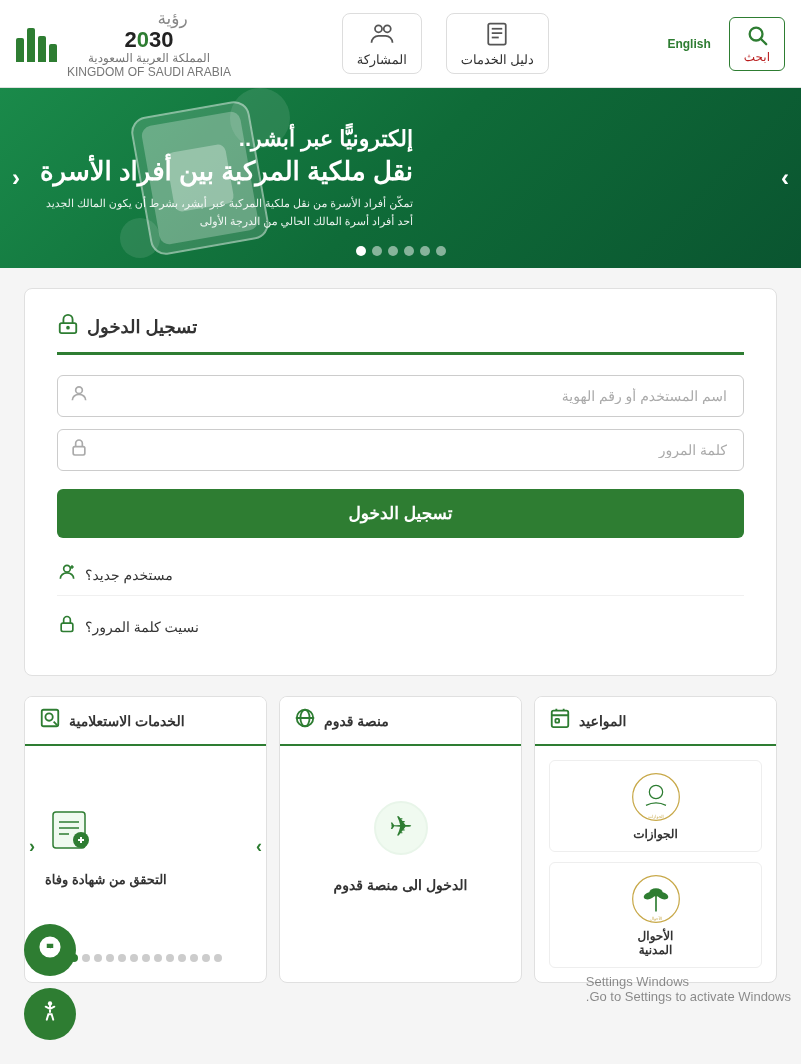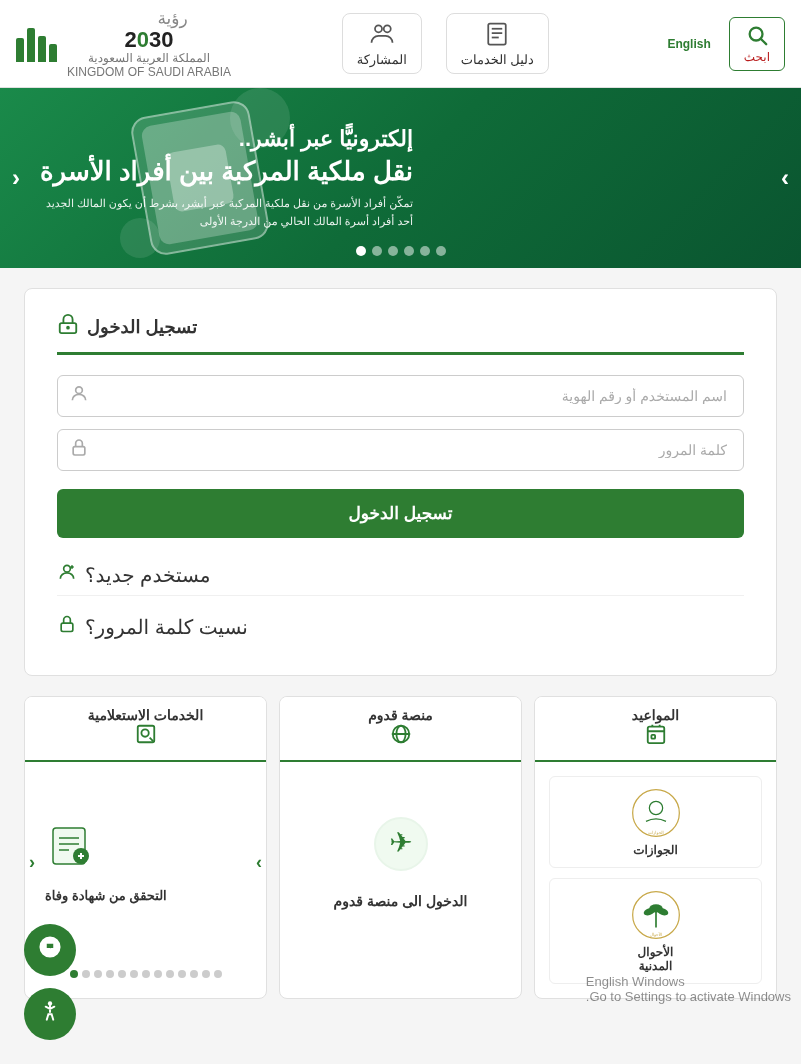--- a/index.html
+++ b/index.html
@@ -271,21 +271,21 @@
     }
     .helper-link {
       display: flex;
       align-items: center;
       justify-content: flex-end;
       gap: 8px;
       padding: 8px 0;
       border-bottom: 1px solid #f0f0f0;
       cursor: pointer;
       color: #333;
-      font-size: 20px;
+      font-size: 14px;
     }
     .helper-link:last-child { border-bottom: none; }
     .helper-link-icon { color: #2e7d32; font-size: 18px; }
 
     
     .service-grid {
       display: grid;
       grid-template-columns: 1fr 1fr 1fr;
       gap: 12px;
       margin-bottom: 20px;
@@ -295,22 +295,22 @@
       border: 1px solid #e0e0e0;
       border-radius: 8px;
       overflow: hidden;
     }
     .service-card-header {
       background: #fff;
       padding: 10px 14px;
       display: flex;
       align-items: center;
       justify-content: flex-end;
+      gap: 8px;
       border-bottom: 2px solid #2e7d32;
-      flex-direction: column;
     }
     .service-card-title {
       font-size: 14px;
       font-weight: bold;
       color: #333;
     }
     .service-card-icon {
       color: #2e7d32;
       font-size: 20px;
     }
@@ -746,15 +746,15 @@
     <span>
       <svg width="26" height="26" viewBox="0 0 24 24" fill="none">
         <circle cx="12" cy="5" r="2" fill="white"></circle>
         <path d="M12 7v6M8 8l4 2 4-2M9 20l1.5-5h3L15 20" stroke="white" stroke-width="1.8" stroke-linecap="round" fill="none"></path>
       </svg>
     </span>
   </button>
 </div>
 
 <div class="activate-watermark">
-  <div>English Windows</div>
+  <div>Settings Windows</div>
   <div>Go to Settings to activate Windows.</div>
 </div>
 
 </body></html>

